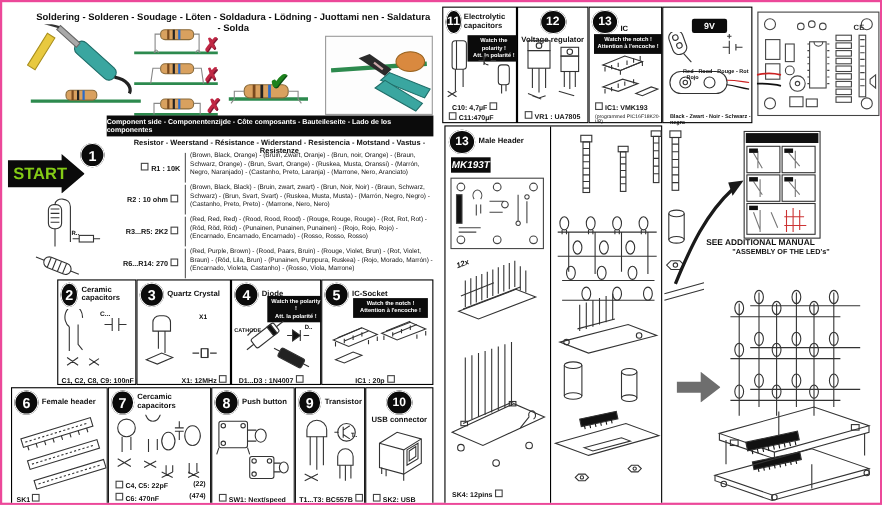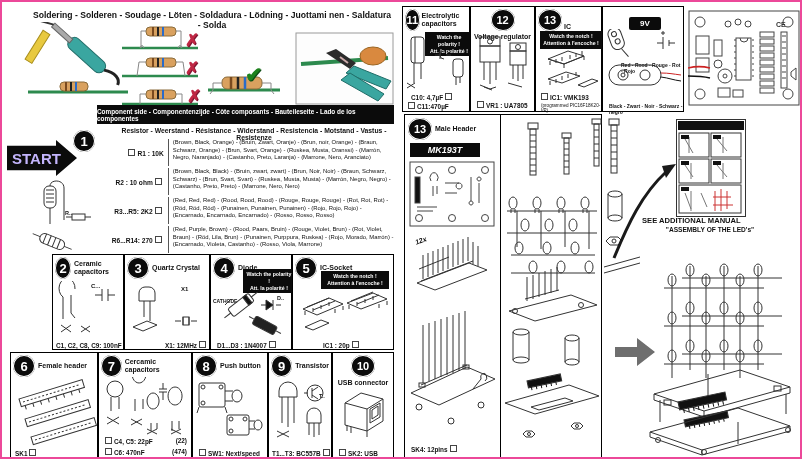--- a/index.html
+++ b/index.html
@@ -11,21 +11,21 @@
   .n2{width:24px;height:22px;font-size:11px;}
   .btitle{font-weight:bold;font-size:7px;line-height:1.1;}
   .cap{font-size:6.4px;font-weight:bold;white-space:nowrap;}
   .warn{background:#0b0b0b;color:#fff;font-size:5.2px;font-weight:bold;text-align:center;padding:2px 3px;line-height:1.3;}
   .chk{display:inline-block;width:5px;height:5px;border:1px solid #444;vertical-align:baseline;margin:0 2px;background:#fff;}
   .xmark{color:#c02744;font-weight:bold;font-size:17px;text-shadow:1px 1px 0 #7e1430;line-height:1;}
   .vmark{color:#1d821d;font-weight:bold;font-size:21px;text-shadow:1px 1px 0 #0c4d14;line-height:1;}
   .rref{font-size:6.6px;font-weight:bold;text-align:right;}
   .rdesc{font-size:5.9px;line-height:1.28;border-left:1px solid #555;padding-left:4px;}
   .blackbar{background:#0b0b0b;color:#fff;display:flex;align-items:center;justify-content:center;}
-  .startarrow{background:#0b0b0b;color:#c4b5fd;font-weight:bold;clip-path:polygon(0 16%,70% 16%,70% 0,100% 50%,70% 100%,70% 84%,0 84%);display:flex;align-items:center;}
+  .startarrow{background:#0b0b0b;color:#84cc16;font-weight:bold;clip-path:polygon(0 16%,70% 16%,70% 0,100% 50%,70% 100%,70% 84%,0 84%);display:flex;align-items:center;}
   .bigarrow{background:#6e6e6e;clip-path:polygon(0 32%,55% 32%,55% 0,100% 50%,55% 100%,55% 68%,0 68%);}
   svg{display:block;}
   .tiny{font-size:5px;font-weight:bold;line-height:1.1;}
 </style>
 </head>
 <body>
 
 <div id="page">
 
   <div class="abs" style="left:30px;top:8px;width:360px;text-align:center;font-size:8.6px;font-weight:bold;">Soldering - Solderen - Soudage - Löten - Soldadura - Lödning - Juottami nen - Saldatura - Solda</div>
@@ -489,21 +489,21 @@
     <text x="88" y="17" font-size="7" font-weight="bold" fill="#333">CE</text>
   </svg>
 
   <div class="box" style="left:402px;top:112px;width:198px;height:345px;border:1px solid #000;">
 
     <div class="abs" style="left:0;top:0;width:95px;height:343px;border-right:1px solid #000;">
       <div style="display:flex;align-items:center;gap:3px;padding:3px;">
         <div class="numc n2">13</div>
         <div class="btitle">Male Header</div>
       </div>
-      <div class="abs blackbar" style="left:5px;top:28px;width:70px;height:14px;">
+      <div class="abs blackbar" style="left:5px;top:28px;width:36px;height:14px;">
         <span style="font-size:9px;font-weight:bold;font-style:italic;">MK193T</span>
       </div>
       <svg class="abs" style="left:4px;top:46px;" width="86" height="66" viewBox="0 0 86 66">
         <rect x="1" y="1" width="84" height="64" fill="#fff" stroke="#444"></rect>
         <g stroke="#444" fill="none">
           <circle cx="10" cy="9" r="3.5"></circle>
             <circle cx="43" cy="9" r="3.5"></circle>
             <circle cx="76" cy="9" r="3.5"></circle>
           <circle cx="10" cy="57" r="3.5"></circle>
             <circle cx="43" cy="57" r="3.5"></circle>

